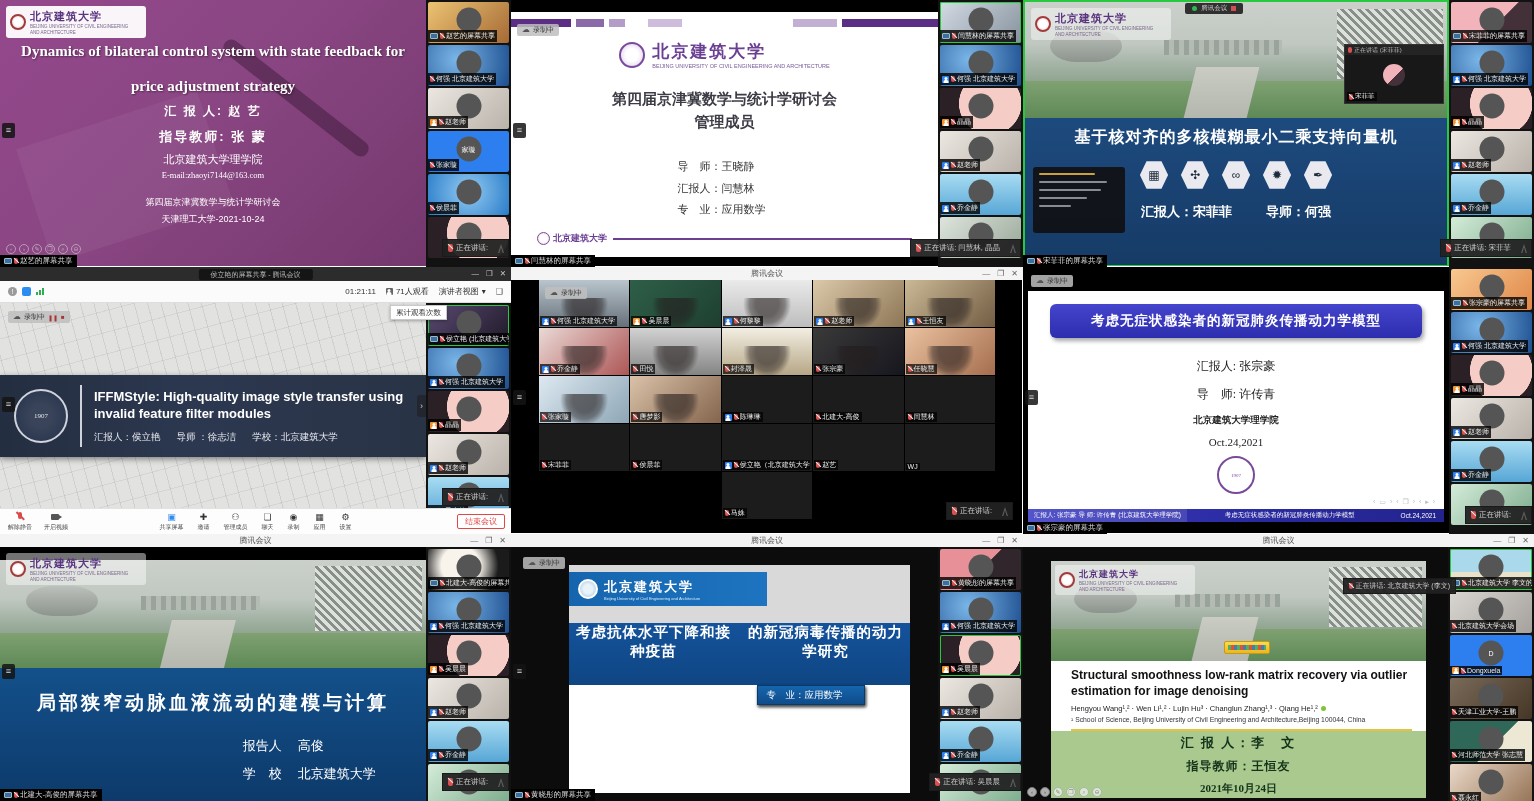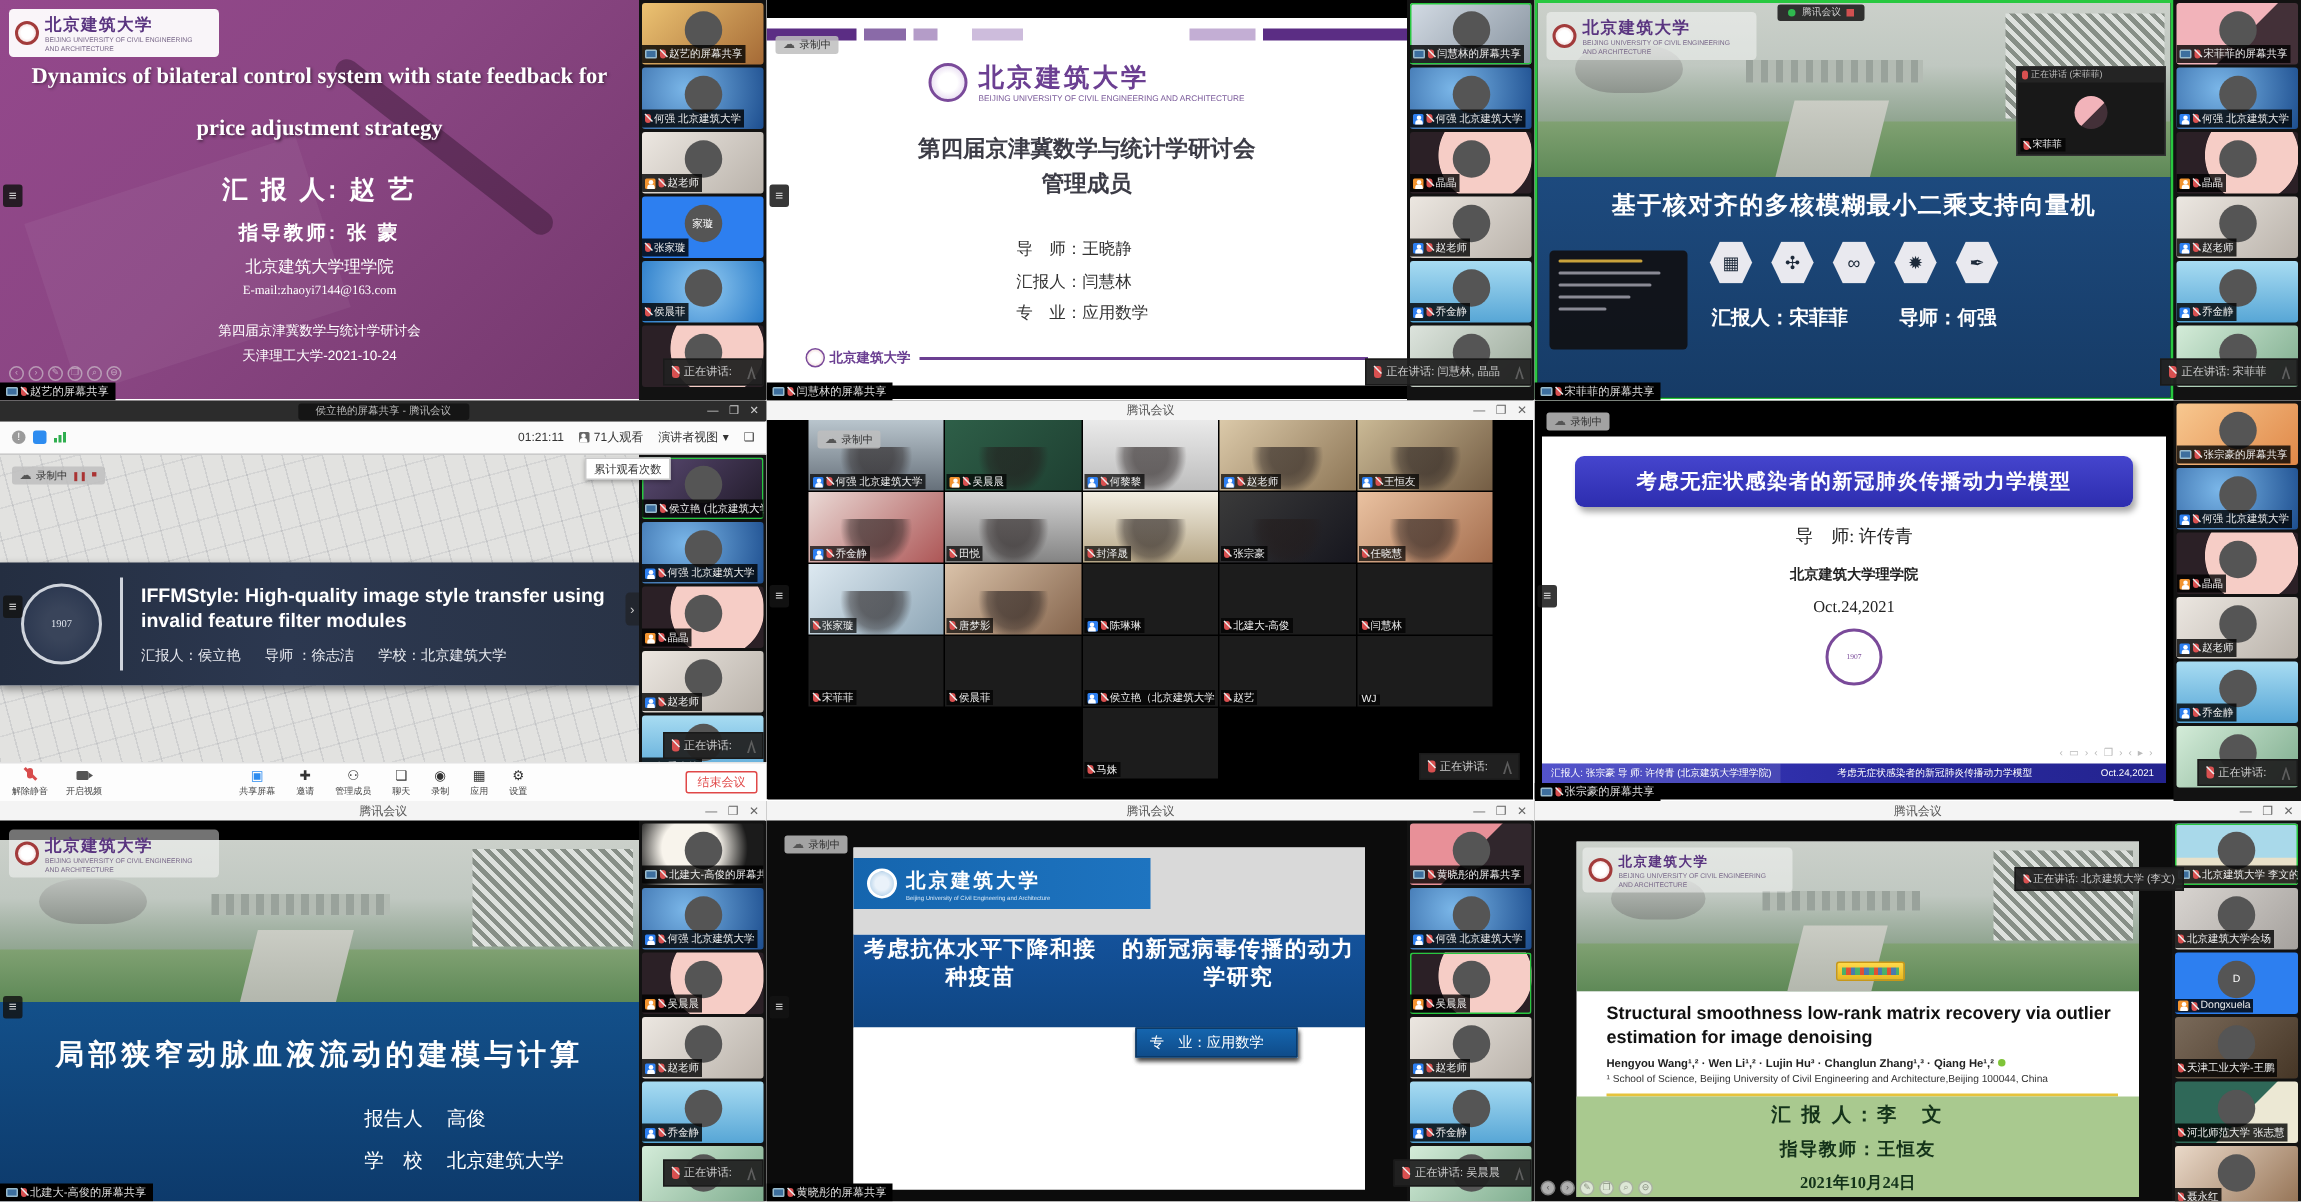--- a/index.html
+++ b/index.html
@@ -75,21 +75,21 @@
   .c-bldM{position:absolute;left:33%;top:33%;width:28%;height:13%;background:repeating-linear-gradient(90deg,#99a29b 0 5px,#b3bbb3 5px 10px);}
   .c-bldR{position:absolute;right:1%;top:6%;width:25%;height:60%;background:repeating-linear-gradient(45deg,#dde1dd 0 3px,#878f87 3px 6px);}
   .c-green{position:absolute;left:0;bottom:0;width:100%;height:32%;background:linear-gradient(180deg,#80a172,#5e8957);}
   .c-road{position:absolute;left:39%;bottom:0;width:15%;height:44%;background:linear-gradient(180deg,#caccc4,#b3b7ad);transform:skewX(-14deg);}
   
   .p1main{background:linear-gradient(135deg,#94488c 0%,#8a4683 45%,#74386d 100%);}
   .p1main::before{content:"";position:absolute;right:40px;top:90px;width:180px;height:16px;background:rgba(30,10,25,.35);transform:rotate(38deg);border-radius:8px;}
   .p1main::after{content:"";position:absolute;left:30px;bottom:30px;width:190px;height:120px;background:rgba(255,255,255,.05);transform:rotate(-18deg);}
   .p1-title{position:relative;z-index:2;margin:34px 16px 0;text-align:center;font-family:"Liberation Serif",serif;font-weight:bold;font-size:15px;line-height:2.3;color:#fff;text-shadow:1px 1px 2px rgba(0,0,0,.45);}
   .p1-line{position:relative;z-index:2;text-align:center;color:#fff;}
-  .p1-presenter{margin-top:12px;font-weight:bold;font-size:17px;letter-spacing:2px;}
+  .p1-presenter{margin-top:0;font-weight:bold;font-size:12px;letter-spacing:2px;}
   .p1-advisor{margin-top:8px;font-weight:bold;font-size:13px;letter-spacing:2px;}
   .p1-school{margin-top:6px;font-size:11px;}
   .p1-email{margin-top:3px;font-family:"Liberation Serif",serif;font-size:8.5px;}
   .p1-conf{margin-top:16px;font-size:9px;}
   .p1-venue{margin-top:4px;font-size:9px;}
   
   .p2slide{position:absolute;left:0;right:0;top:12px;bottom:10px;background:#fff;}
   .p2bars{position:absolute;top:6px;left:0;right:0;height:9px;display:flex;gap:5px;align-items:center;}
   .p2bars span{height:8px;}
   .p2logo{margin-top:28px;display:flex;justify-content:center;align-items:center;gap:7px;}
@@ -215,21 +215,21 @@
   .p8body{position:relative;flex:1;background:#fff;}
   .pill{position:absolute;left:55%;width:108px;height:20px;background:linear-gradient(180deg,#1565ae,#0f4c8a);border:1px solid #0a3a6a;color:#fff;font-size:9.5px;display:flex;align-items:center;padding:0 9px;box-shadow:1px 2px 3px rgba(0,0,0,.35);white-space:nowrap;}
   
   .p9main{background:#0c0c0c;}
   .p9slide{position:absolute;left:28px;right:22px;top:14px;bottom:3px;background:#fff;display:flex;flex-direction:column;}
   .p9photo{position:relative;height:100px;flex:none;overflow:hidden;}
   .emb{position:absolute;left:46%;top:80px;width:46px;height:13px;background:linear-gradient(180deg,#ffd94a,#e8b820);border:1px solid #c89818;border-radius:2px;z-index:3;}
   .emb::after{content:"";position:absolute;left:3px;top:3px;right:3px;bottom:3px;background:repeating-linear-gradient(90deg,#2a7 0 3px,#d33 3px 6px,#26c 6px 9px);opacity:.8;}
   .p9mid{padding:7px 14px 0 20px;flex:none;}
   .p9title{font-weight:bold;font-size:12px;color:#111;line-height:1.3;}
-  .p9auth{margin-top:5px;font-weight:bold;font-size:7.5px;color:#222;display:flex;align-items:center;gap:3px;}
+  .p9auth{margin-top:5px;font-weight:normal;font-size:7.5px;color:#222;display:flex;align-items:center;gap:3px;}
   .orcid{width:5px;height:5px;border-radius:50%;background:#7fc438;flex:none;}
   .p9aff{margin-top:3px;font-size:6.8px;color:#333;}
   .p9rule{margin-top:6px;height:2px;background:#e6c33c;}
   .p9green{flex:1;background:#a9c98f;display:flex;flex-direction:column;justify-content:center;gap:6px;font-family:"Liberation Serif",serif;color:#14331a;text-align:center;}
   .p9green .g1{font-weight:bold;font-size:13px;letter-spacing:2px;}
   .p9green .g2{font-weight:bold;font-size:12px;letter-spacing:1px;}
   .p9green .g3{font-weight:bold;font-size:11px;}
   .p9nav{position:absolute;left:4px;bottom:4px;display:flex;gap:3px;z-index:5;opacity:.7;}
   .p9nav span{width:10px;height:10px;border:1px solid #aaa;border-radius:50%;background:#f4f4f4;color:#777;font-size:6px;line-height:9px;text-align:center;}
   .speakf{position:absolute;right:78px;top:44px;z-index:8;background:rgba(34,34,34,.95);border:1px solid #1a1a1a;display:flex;align-items:center;gap:3px;padding:2px 5px;color:#ccc;font-size:7px;white-space:nowrap;}
@@ -882,20 +882,21 @@
   </div>
 
   <div class="cell">
     <div class="main">
       <div class="rec" style="left:8px;top:8px;">
           <span class="cloud">☁</span>
           <span>录制中</span>
         </div>
       <div class="p6slide">
         <div class="p6banner">考虑无症状感染者的新冠肺炎传播动力学模型</div>
+        <div class="p6line p6pres">汇报人: 张宗豪</div>
         <div class="p6line p6adv">导　师: 许传青</div>
         <div class="p6line p6sch">北京建筑大学理学院</div>
         <div class="p6line p6date">Oct.24,2021</div>
         <div class="p6seal">1907</div>
         <div class="bnav">‹ ▭ ›  ‹ ❐ ›  ‹ ▸ ›</div>
         <div class="p6foot">
           <span class="f1">汇报人: 张宗豪  导 师: 许传青 (北京建筑大学理学院)</span>
           <span class="f2">考虑无症状感染者的新冠肺炎传播动力学模型</span>
           <span class="f3">Oct.24,2021</span>
         </div>

